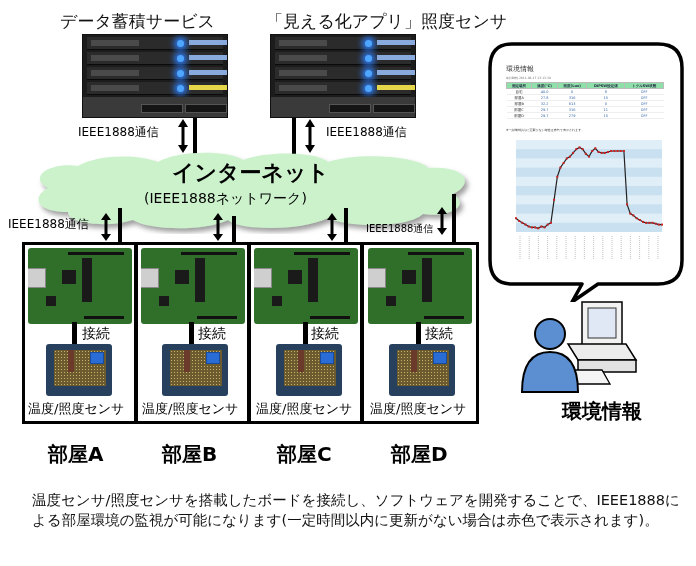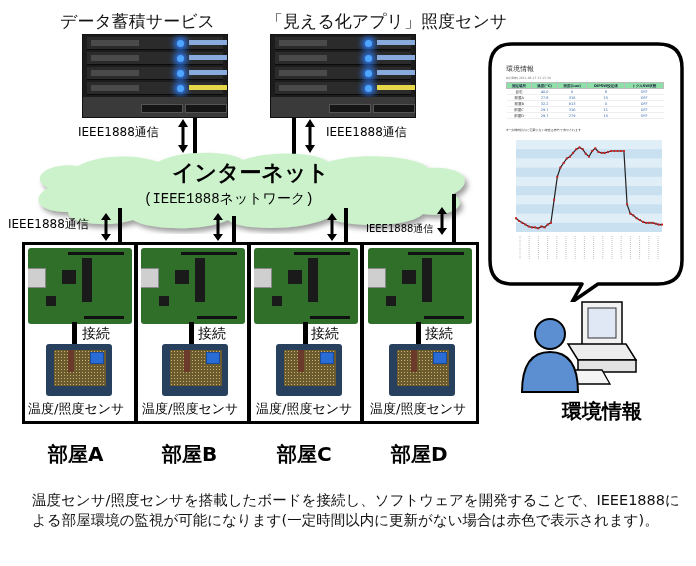--- a/index.html
+++ b/index.html
@@ -22,21 +22,21 @@
   
   .vline { background: #000; width: 4px; }
   .arrow { width: 12px; }
   .arrow svg { display: block; }
 
   .comm-label { font-size: 12px; white-space: nowrap; }
   .comm-label.small { font-size: 10px; }
 
   
   .cloud-title { font-size: 22px; font-weight: bold; white-space: nowrap; }
-  .cloud-sub { font-size: 14px; white-space: nowrap; font-family: Liberation Mono, monospace; }
+  .cloud-sub { font-size: 14px; white-space: nowrap; }
 
   
   .room-box { border: 3px solid #000; background: #fff; }
   .board { background: #2f6f2a; border-radius: 3px; overflow: hidden; }
   .board .chip { position: absolute; background: #1a1a1a; }
   .board .eth { position: absolute; left: -2px; top: 20px; width: 20px; height: 20px; background: #cfcfcf; border: 1px solid #888; }
   .board .pin { position: absolute; background: #111; }
   .sensor { background: #27405e; border-radius: 3px; overflow: hidden; }
   .sensor .grid { position: absolute; inset: 6px 6px 10px 8px; background: #6b5b2e;
      background-image: radial-gradient(#c8b26a 0.8px, transparent 1px); background-size: 3px 3px; }

